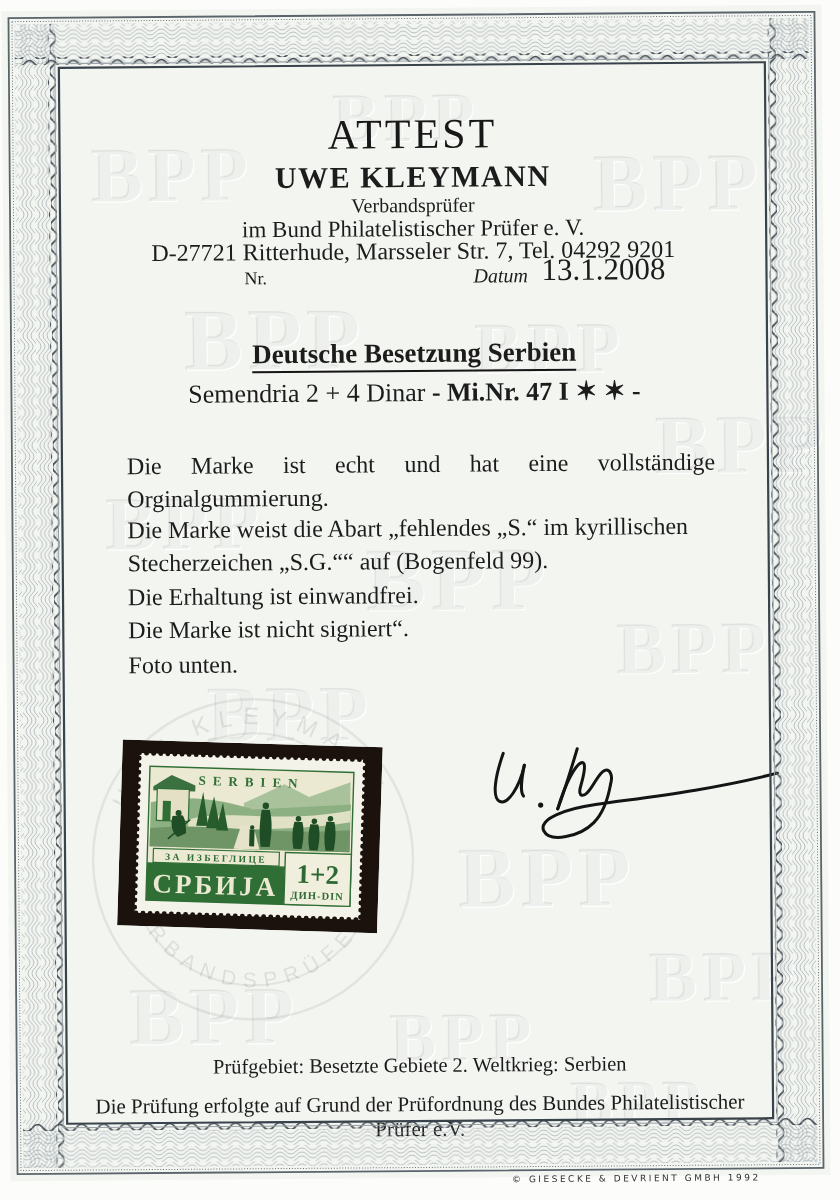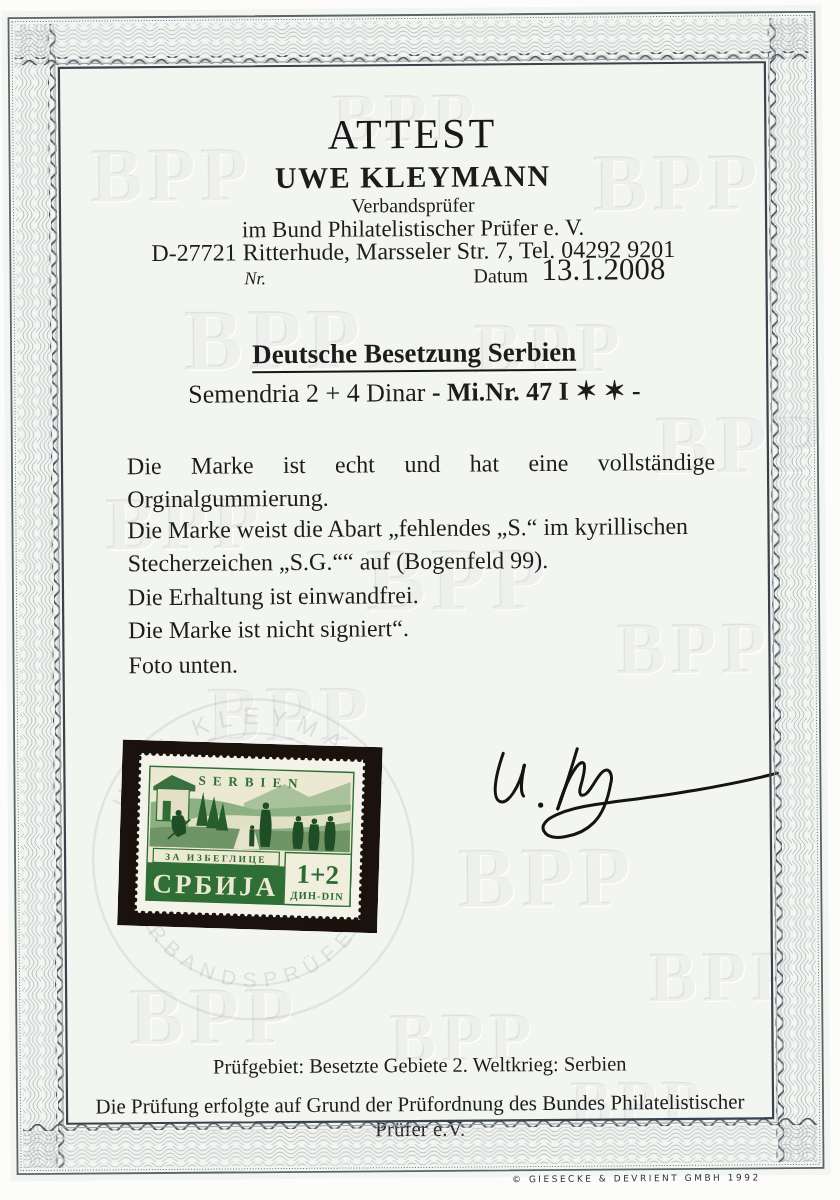--- a/index.html
+++ b/index.html
@@ -9,23 +9,23 @@
          transform:rotate(-0.45deg);transform-origin:center center;}
   #frame-svg{position:absolute;left:0;top:0;z-index:4;pointer-events:none;}
   .abs{position:absolute;}
   .center{left:60px;width:700px;text-align:center;}
   
   .t-attest{top:102px;font-size:42px;letter-spacing:3px;color:#171717;}
   .t-name{top:152px;font-size:30px;font-weight:bold;letter-spacing:1.5px;}
   .t-role{top:186px;font-size:20px;}
   .t-org{top:208px;font-size:23px;}
   .t-addr{top:230px;font-size:24px;}
-  .nr-label{left:241px;top:259px;font-size:18px;font-style:italic;}
+  .nr-label{left:241px;top:259px;font-size:18px;}
   .nr-value{left:268px;top:246px;font-size:30px;}
-  .dat-label{left:470px;top:257px;font-size:20px;}
+  .dat-label{left:470px;top:257px;font-size:20px;font-style:italic;}
   .dat-value{left:538px;top:245px;font-size:31px;}
   
   .subj1{top:330px;font-size:27px;font-weight:bold;}
   .subj1 span{display:inline-block;border-bottom:2.5px solid #151515;padding-bottom:1px;}
   .subj2{top:369px;font-size:26px;}
   .subj2 .b{font-weight:bold;}
   
   .para{left:122px;width:588px;font-size:24px;line-height:33px;}
   .p1{top:440px;} .p1 .jl{text-align:justify;text-align-last:justify;}
   .p2{top:504px;}

